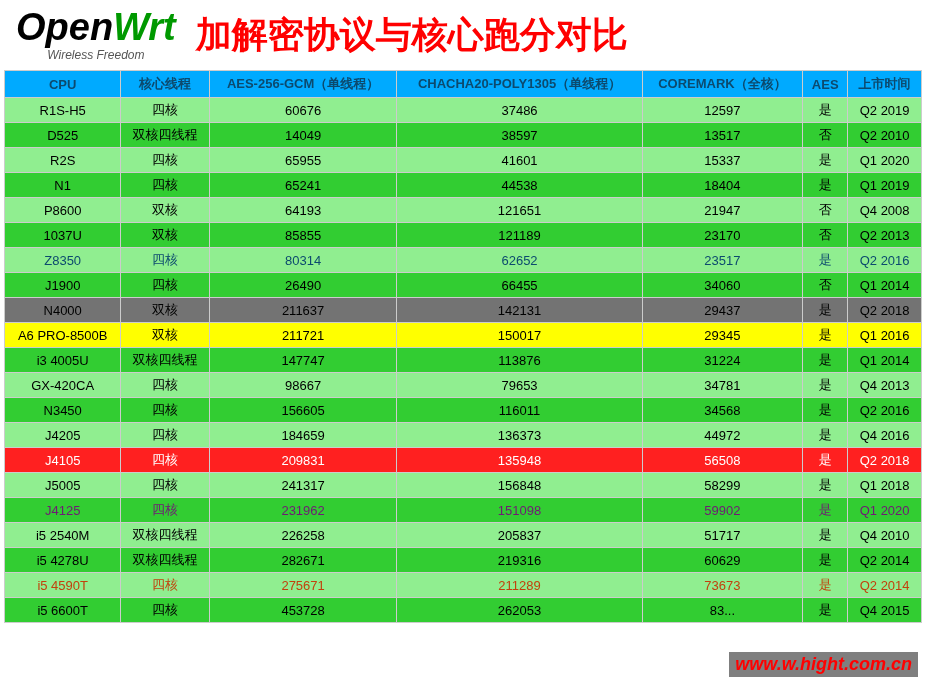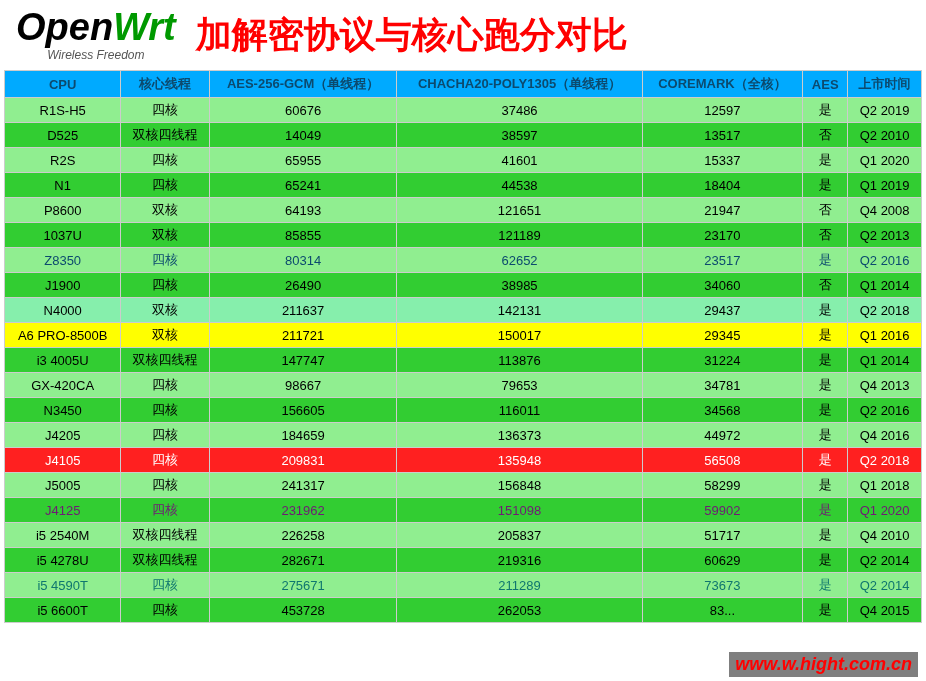--- a/index.html
+++ b/index.html
@@ -178,26 +178,26 @@
           <td>80314</td>
           <td>62652</td>
           <td>23517</td>
           <td>是</td>
           <td>Q2 2016</td>
         </tr>
         <tr style="background: rgb(50, 205, 50); color: rgb(0, 0, 0);">
           <td>J1900</td>
           <td>四核</td>
           <td>26490</td>
-          <td>38985</td>
+          <td>66455</td>
           <td>34060</td>
           <td>否</td>
           <td>Q1 2014</td>
         </tr>
-        <tr style="background: #86efac; color: rgb(0, 0, 0);">
+        <tr style="background: #737373; color: rgb(0, 0, 0);">
           <td>N4000</td>
           <td>双核</td>
           <td>211637</td>
           <td>142131</td>
           <td>29437</td>
           <td>是</td>
           <td>Q2 2018</td>
         </tr>
         <tr style="background: rgb(255, 255, 0); color: rgb(0, 0, 0);">
           <td>A6 PRO-8500B</td>
@@ -282,21 +282,21 @@
         </tr>
         <tr style="background: rgb(50, 205, 50); color: rgb(0, 0, 0);">
           <td>i5 4278U</td>
           <td>双核四线程</td>
           <td>282671</td>
           <td>219316</td>
           <td>60629</td>
           <td>是</td>
           <td>Q2 2014</td>
         </tr>
-        <tr style="background: rgb(144, 238, 144); color: #0f766e;">
+        <tr style="background: rgb(144, 238, 144); color: #c2410c;">
           <td>i5 4590T</td>
           <td>四核</td>
           <td>275671</td>
           <td>211289</td>
           <td>73673</td>
           <td>是</td>
           <td>Q2 2014</td>
         </tr>
         <tr style="background: rgb(50, 205, 50); color: rgb(0, 0, 0); border-radius: 8px;">
           <td>i5 6600T</td>

